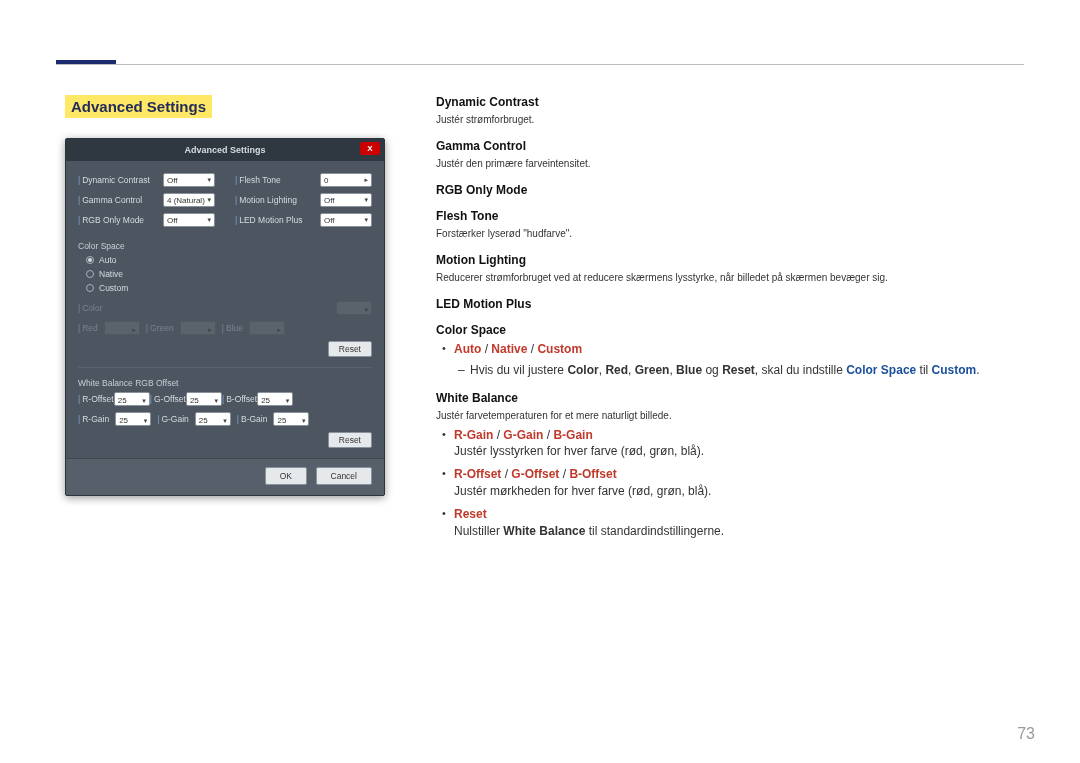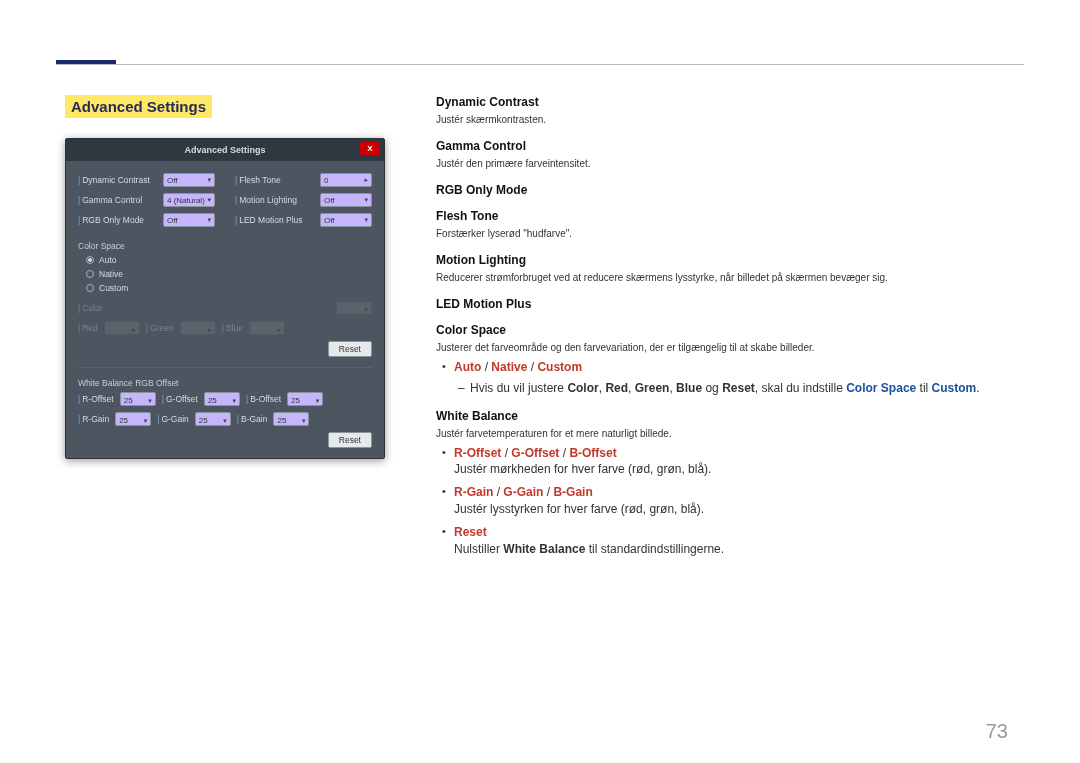--- a/index.html
+++ b/index.html
@@ -31,22 +31,22 @@
     position: absolute;
     top: 95px;
     left: 56px;
     right: 56px;
     display: flex;
     gap: 40px;
   }
   .page-number {
     position: absolute;
     bottom: 20px;
-    right: 72px;
-    font-size: 20px;
+    right: 45px;
+    font-size: 16px;
     color: #999;
     font-weight: 300;
   }
   .section-title {
     display: inline-block;
     font-size: 15px;
     font-weight: 700;
     color: #232c5a;
     background: #ffe866;
     padding: 3px 6px;
@@ -98,21 +98,21 @@
   .row .lbl {
     flex: 1;
     font-size: 8.5px;
     white-space: nowrap;
   }
   .pipe {
     color: #7aa5d6;
     margin-right: 2px;
   }
   .combo {
-    background: #c4b5fd;
+    background: #ffffff;
     color: #333;
     border: 1px solid #8a929b;
     border-radius: 2px;
     height: 14px;
     width: 52px;
     font-size: 8px;
     display: flex;
     align-items: center;
     padding: 0 3px;
     justify-content: space-between;
@@ -322,21 +322,21 @@
               <span class="combo-arrow">▸</span>
             </div>
         </div>
         <div style="text-align:right; margin-top:4px;">
           <span class="btn">Reset</span>
         </div>
 
         <hr class="hr">
 
         <div class="group-label">White Balance RGB Offset</div>
-        <div class="row" style="gap:6px">
+        <div class="row" style="">
           <span class="lbl" style="flex:0 0 auto"><span class="pipe">|</span><span>R-Offset</span></span>
             <div class="combo sm">
               <span>25</span>
               <span class="combo-arrow">▾</span>
             </div>
           <span class="lbl" style="flex:0 0 auto"><span class="pipe">|</span><span>G-Offset</span></span>
             <div class="combo sm">
               <span>25</span>
               <span class="combo-arrow">▾</span>
             </div>
@@ -359,64 +359,67 @@
             </div>
           <span class="lbl" style="flex:0 0 auto"><span class="pipe">|</span><span>B-Gain</span></span>
             <div class="combo sm">
               <span>25</span>
               <span class="combo-arrow">▾</span>
             </div>
         </div>
         <div style="text-align:right; margin-top:4px;">
           <span class="btn">Reset</span>
         </div>
+      </div>
+      <div class="btn-row">
+        <span class="btn">OK</span>
+        <span class="btn">Cancel</span>
       </div>
     </div>
   </div>
 
   <div class="right-col">
     <h3>Dynamic Contrast</h3>
-    <p>Justér skærmkontrasten.</p>
+    <p>Justér strømforbruget.</p>
 
     <h3>Gamma Control</h3>
     <p>Justér den primære farveintensitet.</p>
 
     <h3>RGB Only Mode</h3>
 
     <h3>Flesh Tone</h3>
     <p>Forstærker lyserød "hudfarve".</p>
 
     <h3>Motion Lighting</h3>
     <p>Reducerer strømforbruget ved at reducere skærmens lysstyrke, når billedet på skærmen bevæger sig.</p>
 
     <h3>LED Motion Plus</h3>
 
     <h3>Color Space</h3>
-    <p>Justerer det farveområde og den farvevariation, der er tilgængelig til at skabe billeder.</p>
     <ul class="bullets">
       <li>
         <span class="kw">Auto</span><span> / </span><span class="kw">Native</span><span> / </span><span class="kw">Custom</span>
         <ul class="dash">
           <li>
             <span>Hvis du vil justere </span><span class="kwbold">Color</span><span>, </span><span class="kwbold">Red</span><span>, </span><span class="kwbold">Green</span><span>, </span><span class="kwbold">Blue</span><span> og </span><span class="kwbold">Reset</span><span>, skal du indstille </span><span class="kwblue">Color Space</span><span> til </span><span class="kwblue">Custom</span><span>.</span>
           </li>
         </ul>
       </li>
     </ul>
 
     <h3>White Balance</h3>
     <p>Justér farvetemperaturen for et mere naturligt billede.</p>
     <ul class="bullets">
       <li>
+        <span class="kw">R-Gain</span><span> / </span><span class="kw">G-Gain</span><span> / </span><span class="kw">B-Gain</span><br>
+        <span>Justér lysstyrken for hver farve (rød, grøn, blå).</span>
+      </li>
+      <li>
         <span class="kw">R-Offset</span><span> / </span><span class="kw">G-Offset</span><span> / </span><span class="kw">B-Offset</span><br>
         <span>Justér mørkheden for hver farve (rød, grøn, blå).</span>
-      </li>
-      <li>
-        <span class="kw">R-Gain</span><span> / </span><span class="kw">G-Gain</span><span> / </span><span class="kw">B-Gain</span><br>
-        <span>Justér lysstyrken for hver farve (rød, grøn, blå).</span>
       </li>
       <li>
         <span class="kw">Reset</span><br>
         <span>Nulstiller </span><span class="kwbold">White Balance</span><span> til standardindstillingerne.</span>
       </li>
     </ul>
   </div>
 </div>
 
 <div class="page-number">73</div>

